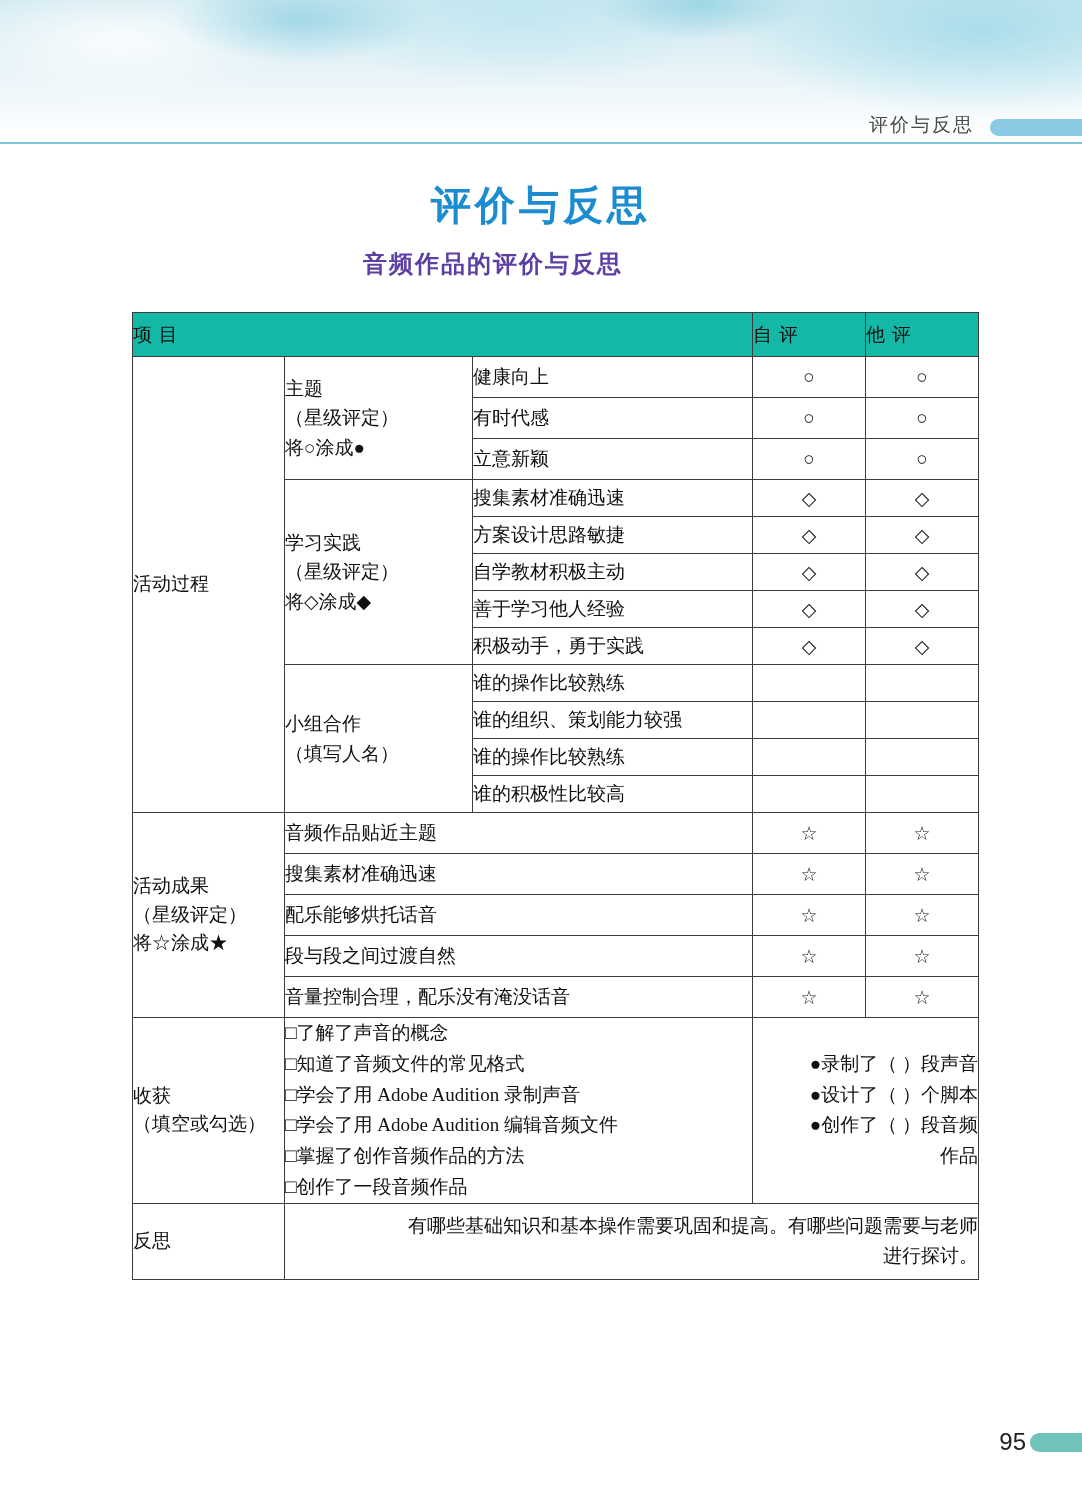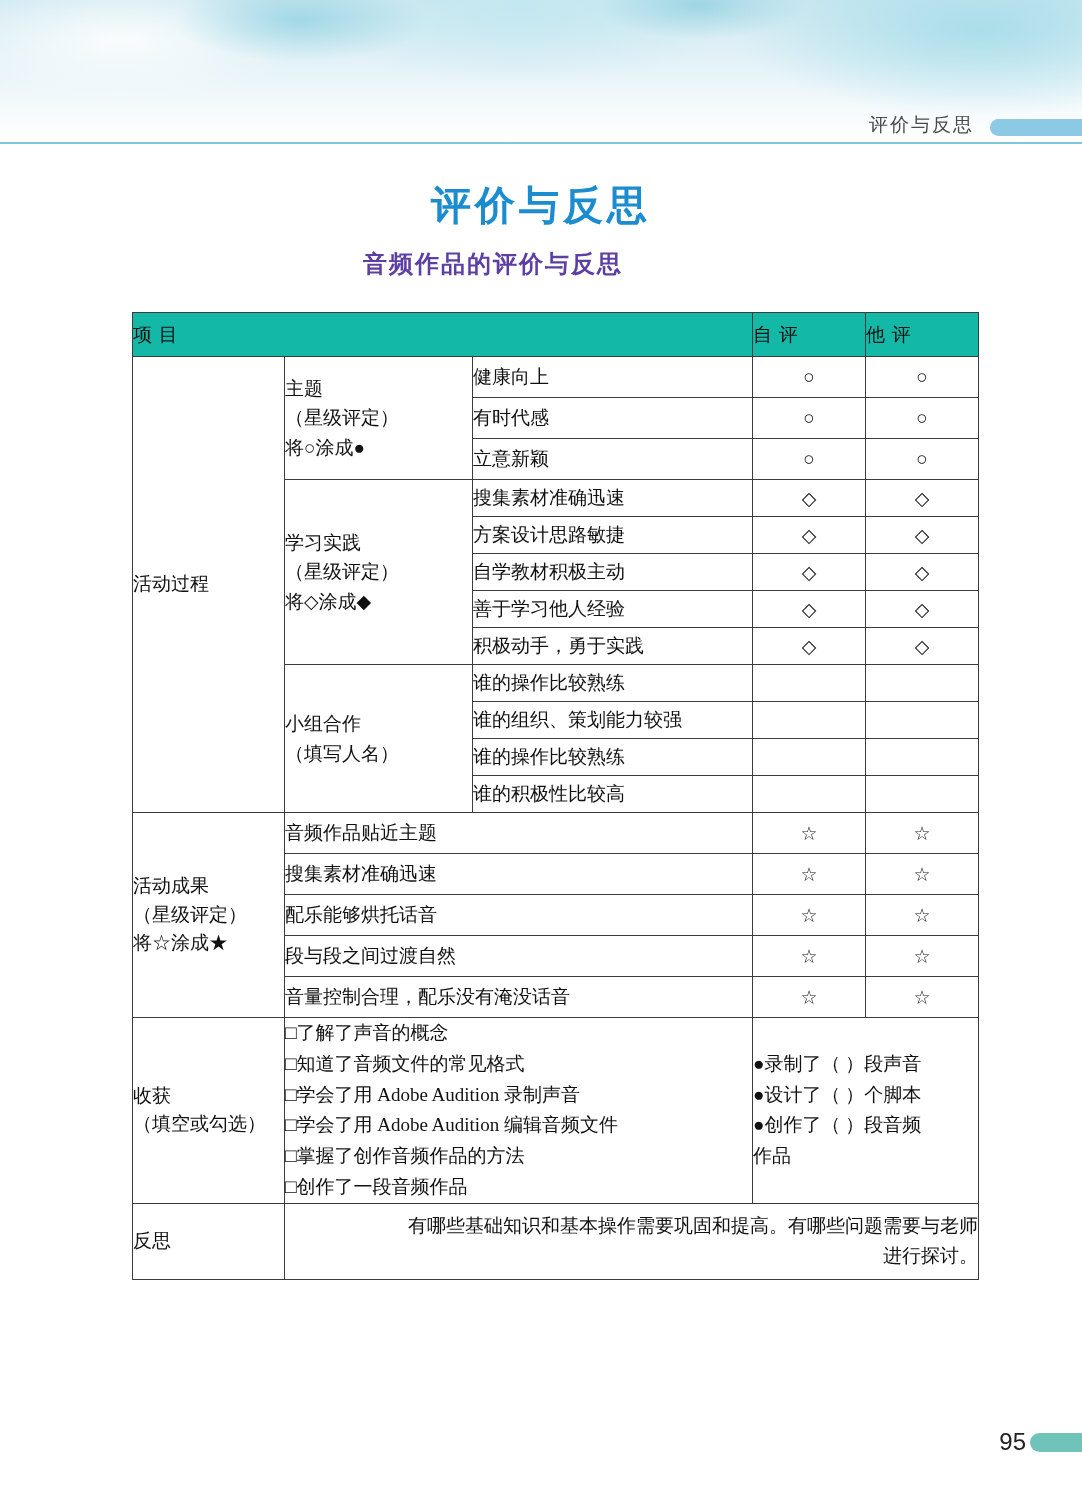--- a/index.html
+++ b/index.html
@@ -76,21 +76,21 @@
   td.c3 { text-align:left; vertical-align:middle; padding-left:18px; }
   td.c-mark { width:113px; text-align:center; vertical-align:middle; font-size:20px; }
   .row-h { height:41px; }
   .row-h2 { height:37px; }
   .cell-lines { display:block; }
   .cell-lines span { display:block; }
   .span2 { text-align:left; padding-left:14px; vertical-align:middle; }
   .harvest-left { vertical-align:middle; padding:10px 0 12px 14px; line-height:1.62; font-size:19px; }
   .harvest-left span { display:block; }
   .harvest-right { vertical-align:middle; padding:10px 0 12px 12px; line-height:1.62; font-size:19px; text-align:left; }
-  .harvest-right span { display:block; }
+  .harvest-right span { display:block;text-align:right; }
   .reflect { vertical-align:middle; padding:12px 16px 14px 14px; line-height:1.6; font-size:19px;text-align:right; }
   .reflect span { display:block; }
   
   .page-no {
     position:absolute; right:56px; bottom:52px;
     font-size:24px; color:#222;
     font-family:"Liberation Sans","DejaVu Sans",sans-serif;
   }
   .page-tab {
     position:absolute; right:0; bottom:56px; width:52px; height:19px;

